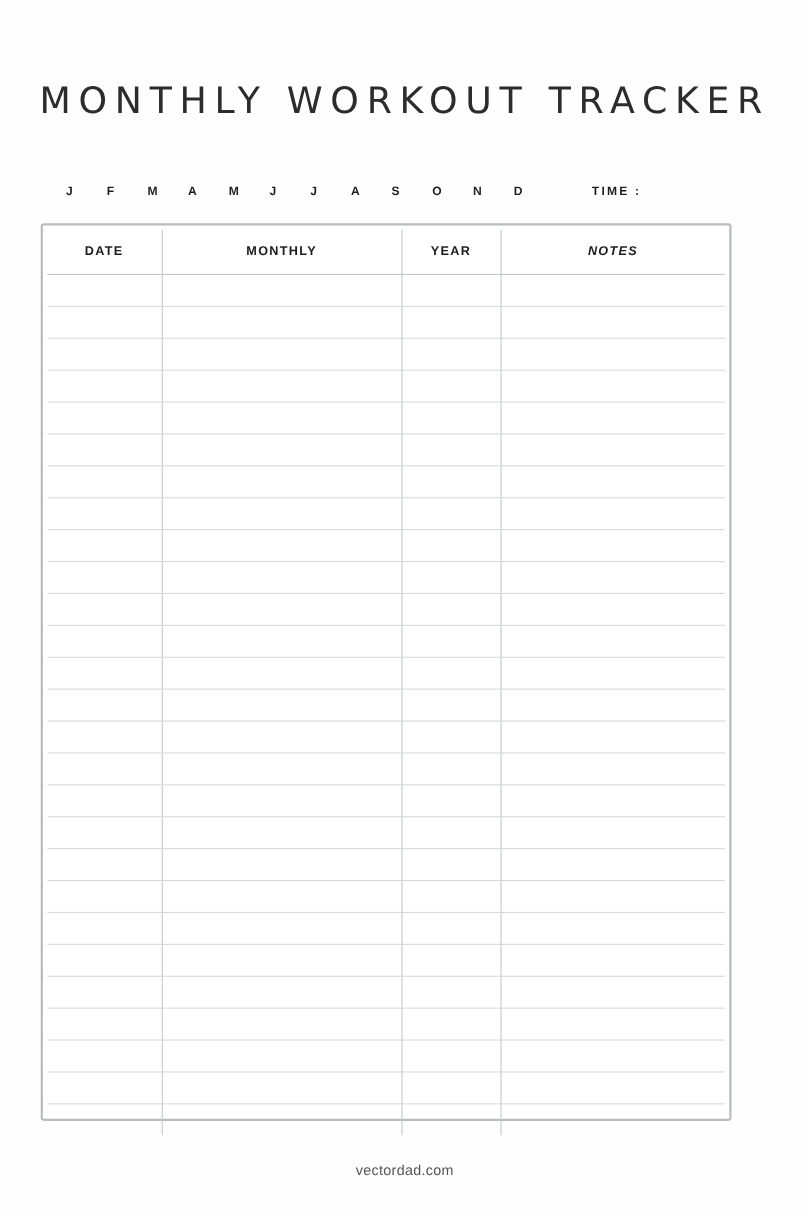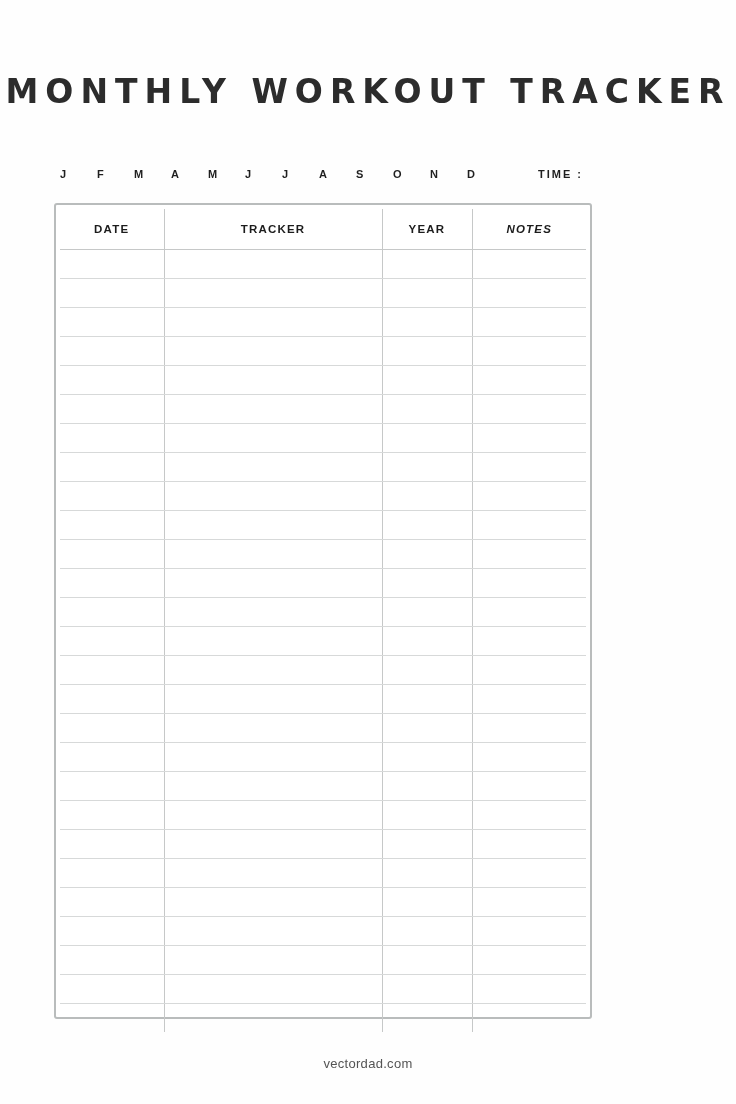--- a/index.html
+++ b/index.html
@@ -20,21 +20,21 @@
     inset: 0;
     background: #fefefe;
   }
   .title {
     position: absolute;
     top: 72px;
     left: 0;
     width: 736px;
     text-align: center;
     font-size: 33px;
-    font-weight: 700;
+    font-weight: 400;
     letter-spacing: 7px;
     color: #2c2c2c;
     font-family: "DejaVu Sans", sans-serif;
     white-space: nowrap;
   }
   .months-row {
     position: absolute;
     top: 163px;
     left: 60px;
     width: 620px;
@@ -59,22 +59,22 @@
     white-space: nowrap;
   }
   .year-line {
     display: inline-block;
     width: 90px;
   }
 
   .table-wrap {
     position: absolute;
     top: 203px;
-    left: 54px;
-    width: 538px;
+    left: 37px;
+    width: 628px;
     height: 816px;
     border: 2px solid #b9bcbc;
     border-radius: 3px;
     box-sizing: border-box;
     background: #ffffff;
     padding: 4px;
   }
   table.tracker {
     width: 100%;
     height: 100%;
@@ -147,21 +147,21 @@
     <table class="tracker">
       <colgroup>
         <col class="col-date">
         <col class="col-workout">
         <col class="col-time">
         <col class="col-notes">
       </colgroup>
       <thead>
         <tr>
           <th>DATE</th>
-          <th>TRACKER</th>
+          <th>MONTHLY</th>
           <th>YEAR</th>
           <th>NOTES</th>
         </tr>
       </thead>
       <tbody id="tracker-body">
           <tr>
             <td></td>
             <td></td>
             <td></td>
             <td></td>

